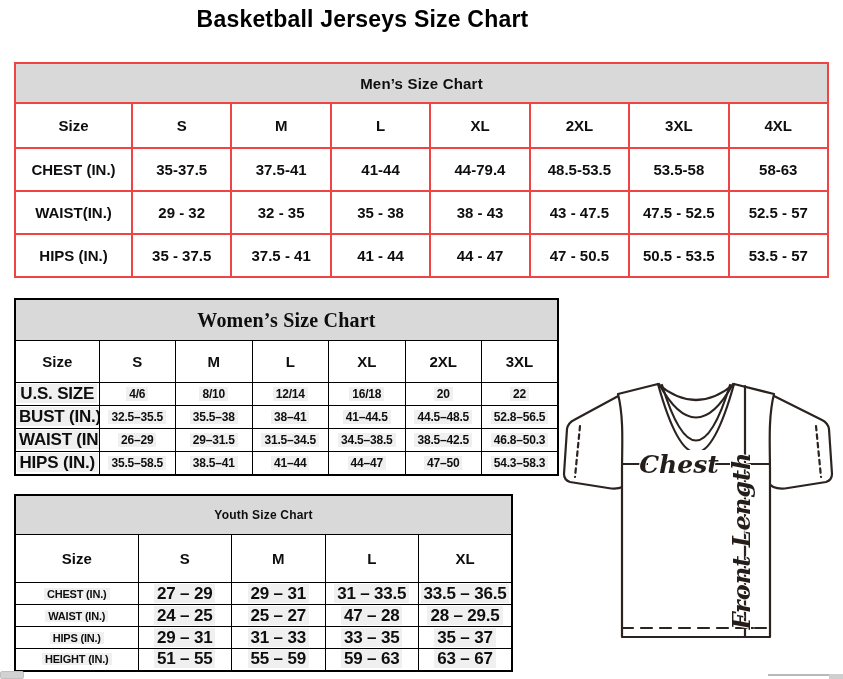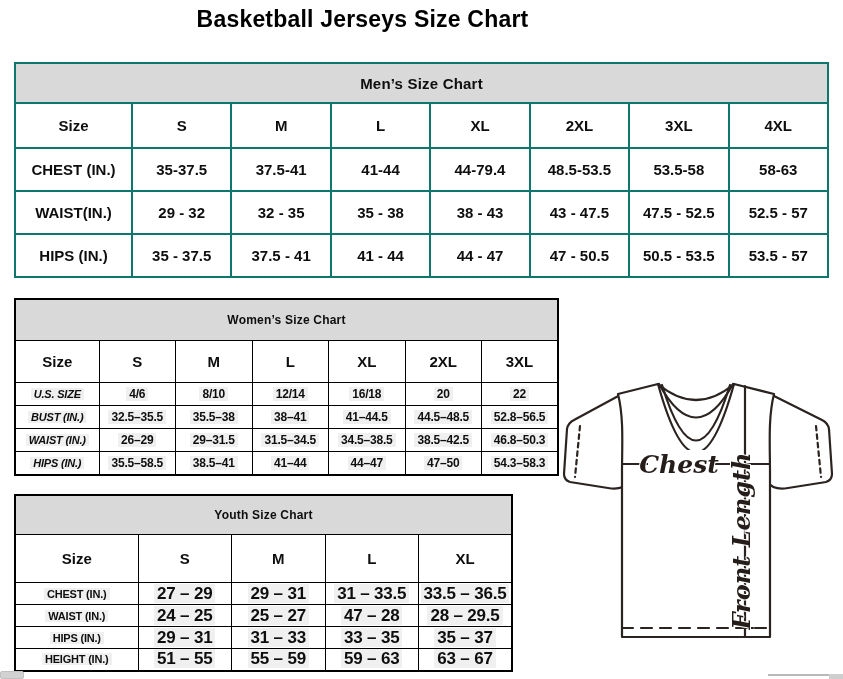--- a/index.html
+++ b/index.html
@@ -11,32 +11,32 @@
     position:absolute;left:0;top:6px;width:725px;text-align:center;
     font-size:23px;font-weight:800;letter-spacing:0.2px;color:#000;
   }
   .tbl-wrap{position:absolute;}
   table.size-table{border-collapse:collapse;table-layout:fixed;width:100%;background:#fff;}
   table.size-table th, table.size-table td{
     text-align:center;vertical-align:middle;font-weight:bold;color:#0e0e0e;padding:0;
     overflow:hidden;white-space:nowrap;
   }
   
-  #men-table th, #men-table td{border:2px solid #0f766e;font-size:15px;text-align:center;}
+  #men-table th, #men-table td{border:2px solid #ef4444;font-size:15px;text-align:center;}
   
   #women-table th, #women-table td, #youth-table th, #youth-table td{border:1.5px solid #000;}
   #women-table, #youth-table, #men-table{border:2px solid #000;}
   .band{background:#d9d9d9;font-size:17px;height:38px;letter-spacing:0.2px;}
-  #women-table .band{height:40px;font-size:12px;}
+  #women-table .band{height:40px;font-size:20px;font-family:Liberation Serif, serif;}
   #youth-table .band{height:38px;font-size:12px;}
   #men-table .colhead{height:45px;font-size:15px;}
   #men-table .datarow{height:43px;}
   #women-table .colhead{height:42px;font-size:15px;}
   #women-table .datarow{height:23px;}
-  #women-table .datarow .rl{font-size:11px;letter-spacing:-0.2px;font-style:italic;}
+  #women-table .datarow .rl{font-size:17px;letter-spacing:-0.2px;}
   #women-table .datarow td{font-size:12px;letter-spacing:-0.2px;border-radius:8px;}
   #youth-table .colhead{height:48px;font-size:15px;}
   #youth-table .datarow{height:22px;}
   #youth-table .datarow .rl{font-size:11px;letter-spacing:-0.2px;}
   #youth-table .datarow td{font-size:17px;letter-spacing:-0.2px;}
   .hl{background:#f0f0f0;padding:0 3px;}
   .frag{position:absolute;}
   svg text.meas{
     font-family:"DejaVu Serif", serif;font-style:italic;font-weight:bold;
     fill:#241d19;paint-order:stroke;stroke:#ffffff;stroke-width:2px;

